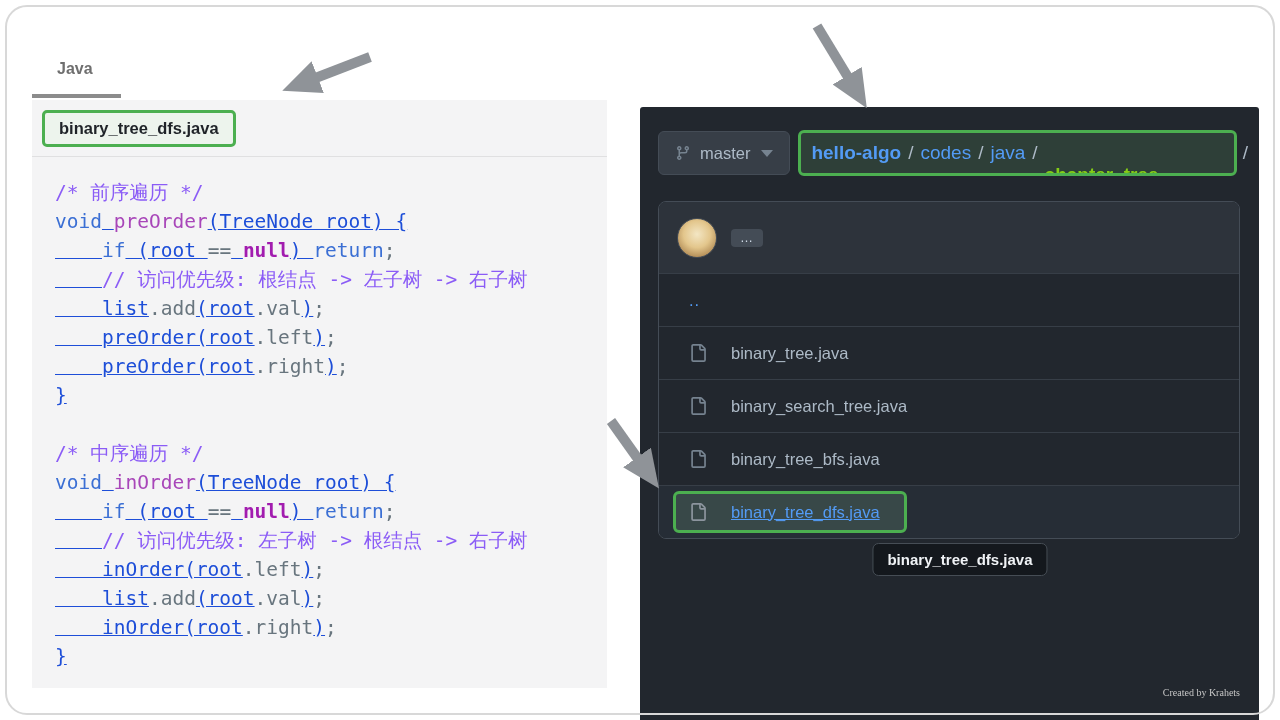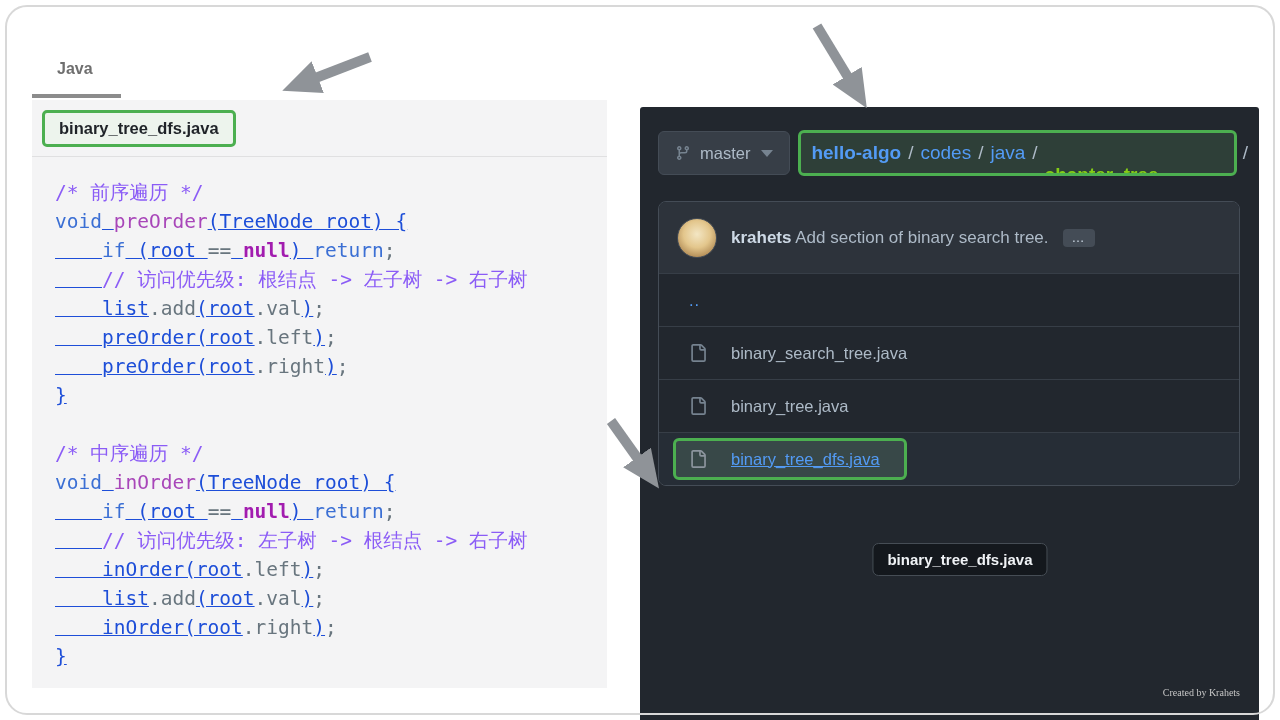--- a/index.html
+++ b/index.html
@@ -221,45 +221,49 @@
         <a class="bc-link" href="#">java</a>
         <span class="bc-sep">/</span>
         <span class="bc-current bold">chapter_tree</span>
       </div>
     <span class="bc-trailing">/</span>
   </div>
 
   <div class="file-table">
     <div class="commit-row">
       <div class="avatar"></div>
-      <div class="commit-text">
-        <span class="commit-author">krahets</span>
-        <span>Add section of binary search tree.</span>
-      </div>
       <div class="commit-more">…</div>
     </div>
     <div id="file-rows">
         <div class="file-row">
           <a href="#" class="parent-link">..</a>
         </div>
         <div class="file-row">
           <span class="file-icon">
             <svg width="18" height="18" viewBox="0 0 16 16">
               <path d="M2 1.75C2 .784 2.784 0 3.75 0h6.586c.464 0 .909.184 1.237.513l2.914 2.914c.329.328.513.773.513 1.237v9.586A1.75 1.75 0 0 1 13.25 16h-9.5A1.75 1.75 0 0 1 2 14.25Zm1.75-.25a.25.25 0 0 0-.25.25v12.5c0 .138.112.25.25.25h9.5a.25.25 0 0 0 .25-.25V6h-2.75A1.75 1.75 0 0 1 9 4.25V1.5Zm6.75.062V4.25c0 .138.112.25.25.25h2.688l-.011-.013-2.914-2.914-.013-.011Z"></path>
             </svg>
           </span>
-          <a href="#" class="file-name">binary_search_tree.java</a>
+          <a href="#" class="file-name">binary_tree.java</a>
         </div>
         <div class="file-row">
           <span class="file-icon">
             <svg width="18" height="18" viewBox="0 0 16 16">
               <path d="M2 1.75C2 .784 2.784 0 3.75 0h6.586c.464 0 .909.184 1.237.513l2.914 2.914c.329.328.513.773.513 1.237v9.586A1.75 1.75 0 0 1 13.25 16h-9.5A1.75 1.75 0 0 1 2 14.25Zm1.75-.25a.25.25 0 0 0-.25.25v12.5c0 .138.112.25.25.25h9.5a.25.25 0 0 0 .25-.25V6h-2.75A1.75 1.75 0 0 1 9 4.25V1.5Zm6.75.062V4.25c0 .138.112.25.25.25h2.688l-.011-.013-2.914-2.914-.013-.011Z"></path>
             </svg>
           </span>
-          <a href="#" class="file-name">binary_tree.java</a>
+          <a href="#" class="file-name">binary_search_tree.java</a>
+        </div>
+        <div class="file-row">
+          <span class="file-icon">
+            <svg width="18" height="18" viewBox="0 0 16 16">
+              <path d="M2 1.75C2 .784 2.784 0 3.75 0h6.586c.464 0 .909.184 1.237.513l2.914 2.914c.329.328.513.773.513 1.237v9.586A1.75 1.75 0 0 1 13.25 16h-9.5A1.75 1.75 0 0 1 2 14.25Zm1.75-.25a.25.25 0 0 0-.25.25v12.5c0 .138.112.25.25.25h9.5a.25.25 0 0 0 .25-.25V6h-2.75A1.75 1.75 0 0 1 9 4.25V1.5Zm6.75.062V4.25c0 .138.112.25.25.25h2.688l-.011-.013-2.914-2.914-.013-.011Z"></path>
+            </svg>
+          </span>
+          <a href="#" class="file-name">binary_tree_bfs.java</a>
         </div>
         <div class="file-row hovered">
           <span class="hl-box">
             <span class="file-icon">
               <svg width="18" height="18" viewBox="0 0 16 16">
                 <path d="M2 1.75C2 .784 2.784 0 3.75 0h6.586c.464 0 .909.184 1.237.513l2.914 2.914c.329.328.513.773.513 1.237v9.586A1.75 1.75 0 0 1 13.25 16h-9.5A1.75 1.75 0 0 1 2 14.25Zm1.75-.25a.25.25 0 0 0-.25.25v12.5c0 .138.112.25.25.25h9.5a.25.25 0 0 0 .25-.25V6h-2.75A1.75 1.75 0 0 1 9 4.25V1.5Zm6.75.062V4.25c0 .138.112.25.25.25h2.688l-.011-.013-2.914-2.914-.013-.011Z"></path>
               </svg>
             </span>
             <a href="#" class="hl-link">binary_tree_dfs.java</a>
           </span>

